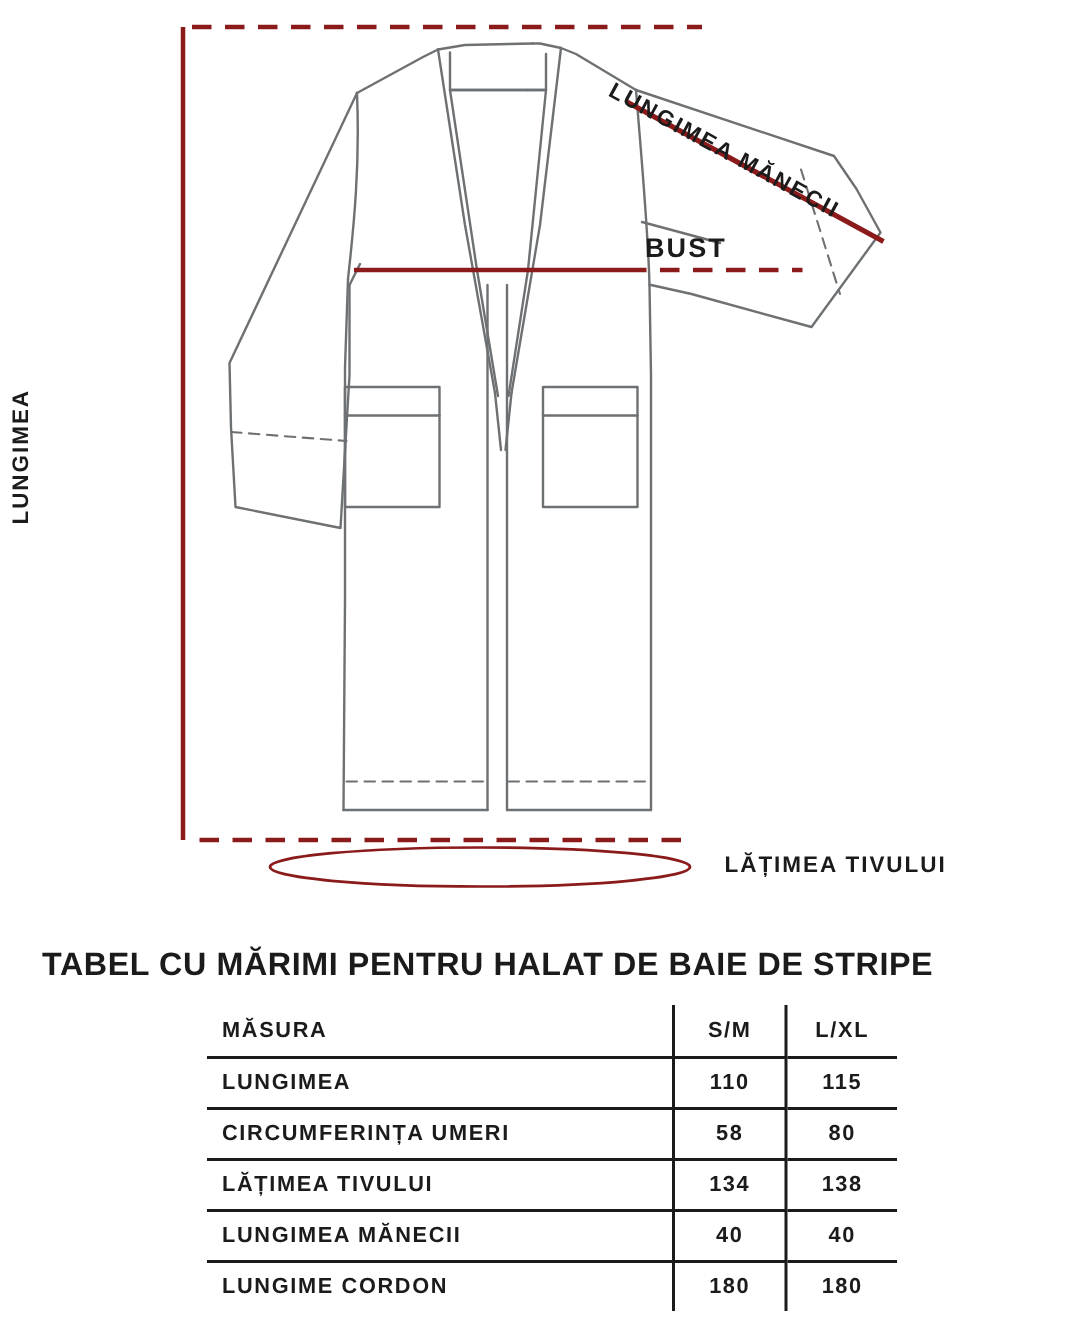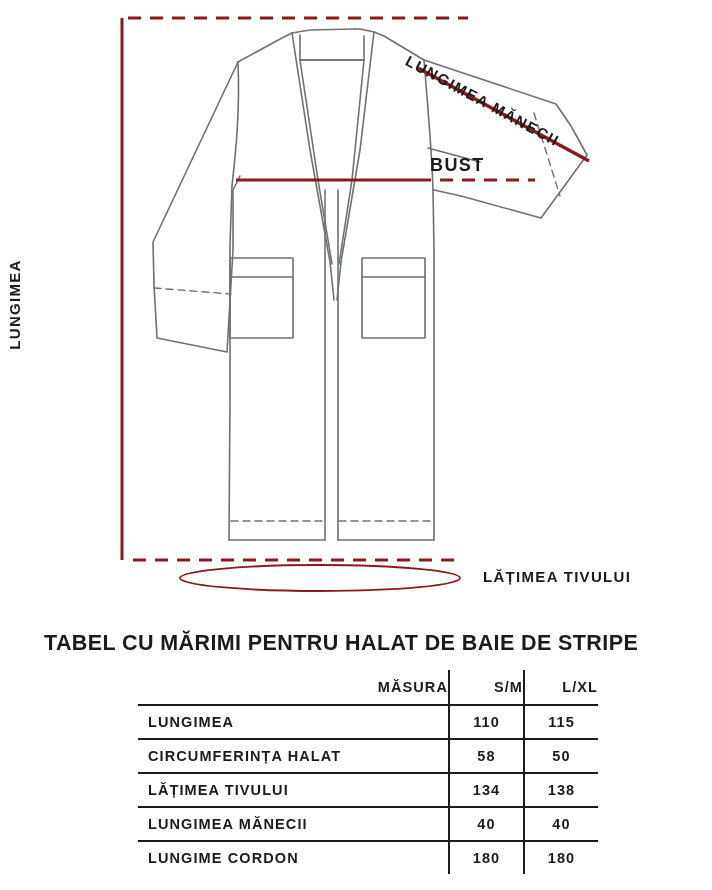--- a/index.html
+++ b/index.html
@@ -69,21 +69,21 @@
 
   
   #table-block {
     position: absolute;
     left: 0;
     top: 615px;
     width: 712px;
   }
   #chart-title {
     position: absolute;
-    left: 44px;
+    left: 28px;
     top: 16px;
     font-size: 21.5px;
     font-weight: 700;
     letter-spacing: 0.4px;
     color: #1b1b1b;
     white-space: nowrap;
   }
   #size-table {
     position: absolute;
     left: 138px;
@@ -105,21 +105,20 @@
     width: 300px;
     padding-left: 10px;
     text-align: left;
   }
   #size-table .c-val {
     width: 73px;
     text-align: center;
   }
   #size-table tr.hdr td {
     height: 34px;
-    text-align: right;
   }
   #size-table tr.hdr td.c-label { }
   
   #size-table tr td {
     border-bottom: 2.2px solid #1b1b1b;
   }
   #size-table tr:last-child td {
     border-bottom: none;
   }
   
@@ -228,23 +227,23 @@
         <td class="c-label">MĂSURA</td>
         <td class="c-val">S/M</td>
         <td class="c-val">L/XL</td>
       </tr>
       <tr>
         <td class="c-label">LUNGIMEA</td>
         <td class="c-val">110</td>
         <td class="c-val">115</td>
       </tr>
       <tr>
-        <td class="c-label">CIRCUMFERINȚA HALAT</td>
+        <td class="c-label">CIRCUMFERINȚA UMERI</td>
         <td class="c-val">58</td>
-        <td class="c-val">50</td>
+        <td class="c-val">80</td>
       </tr>
       <tr>
         <td class="c-label">LĂȚIMEA TIVULUI</td>
         <td class="c-val">134</td>
         <td class="c-val">138</td>
       </tr>
       <tr>
         <td class="c-label">LUNGIMEA MĂNECII</td>
         <td class="c-val">40</td>
         <td class="c-val">40</td>

